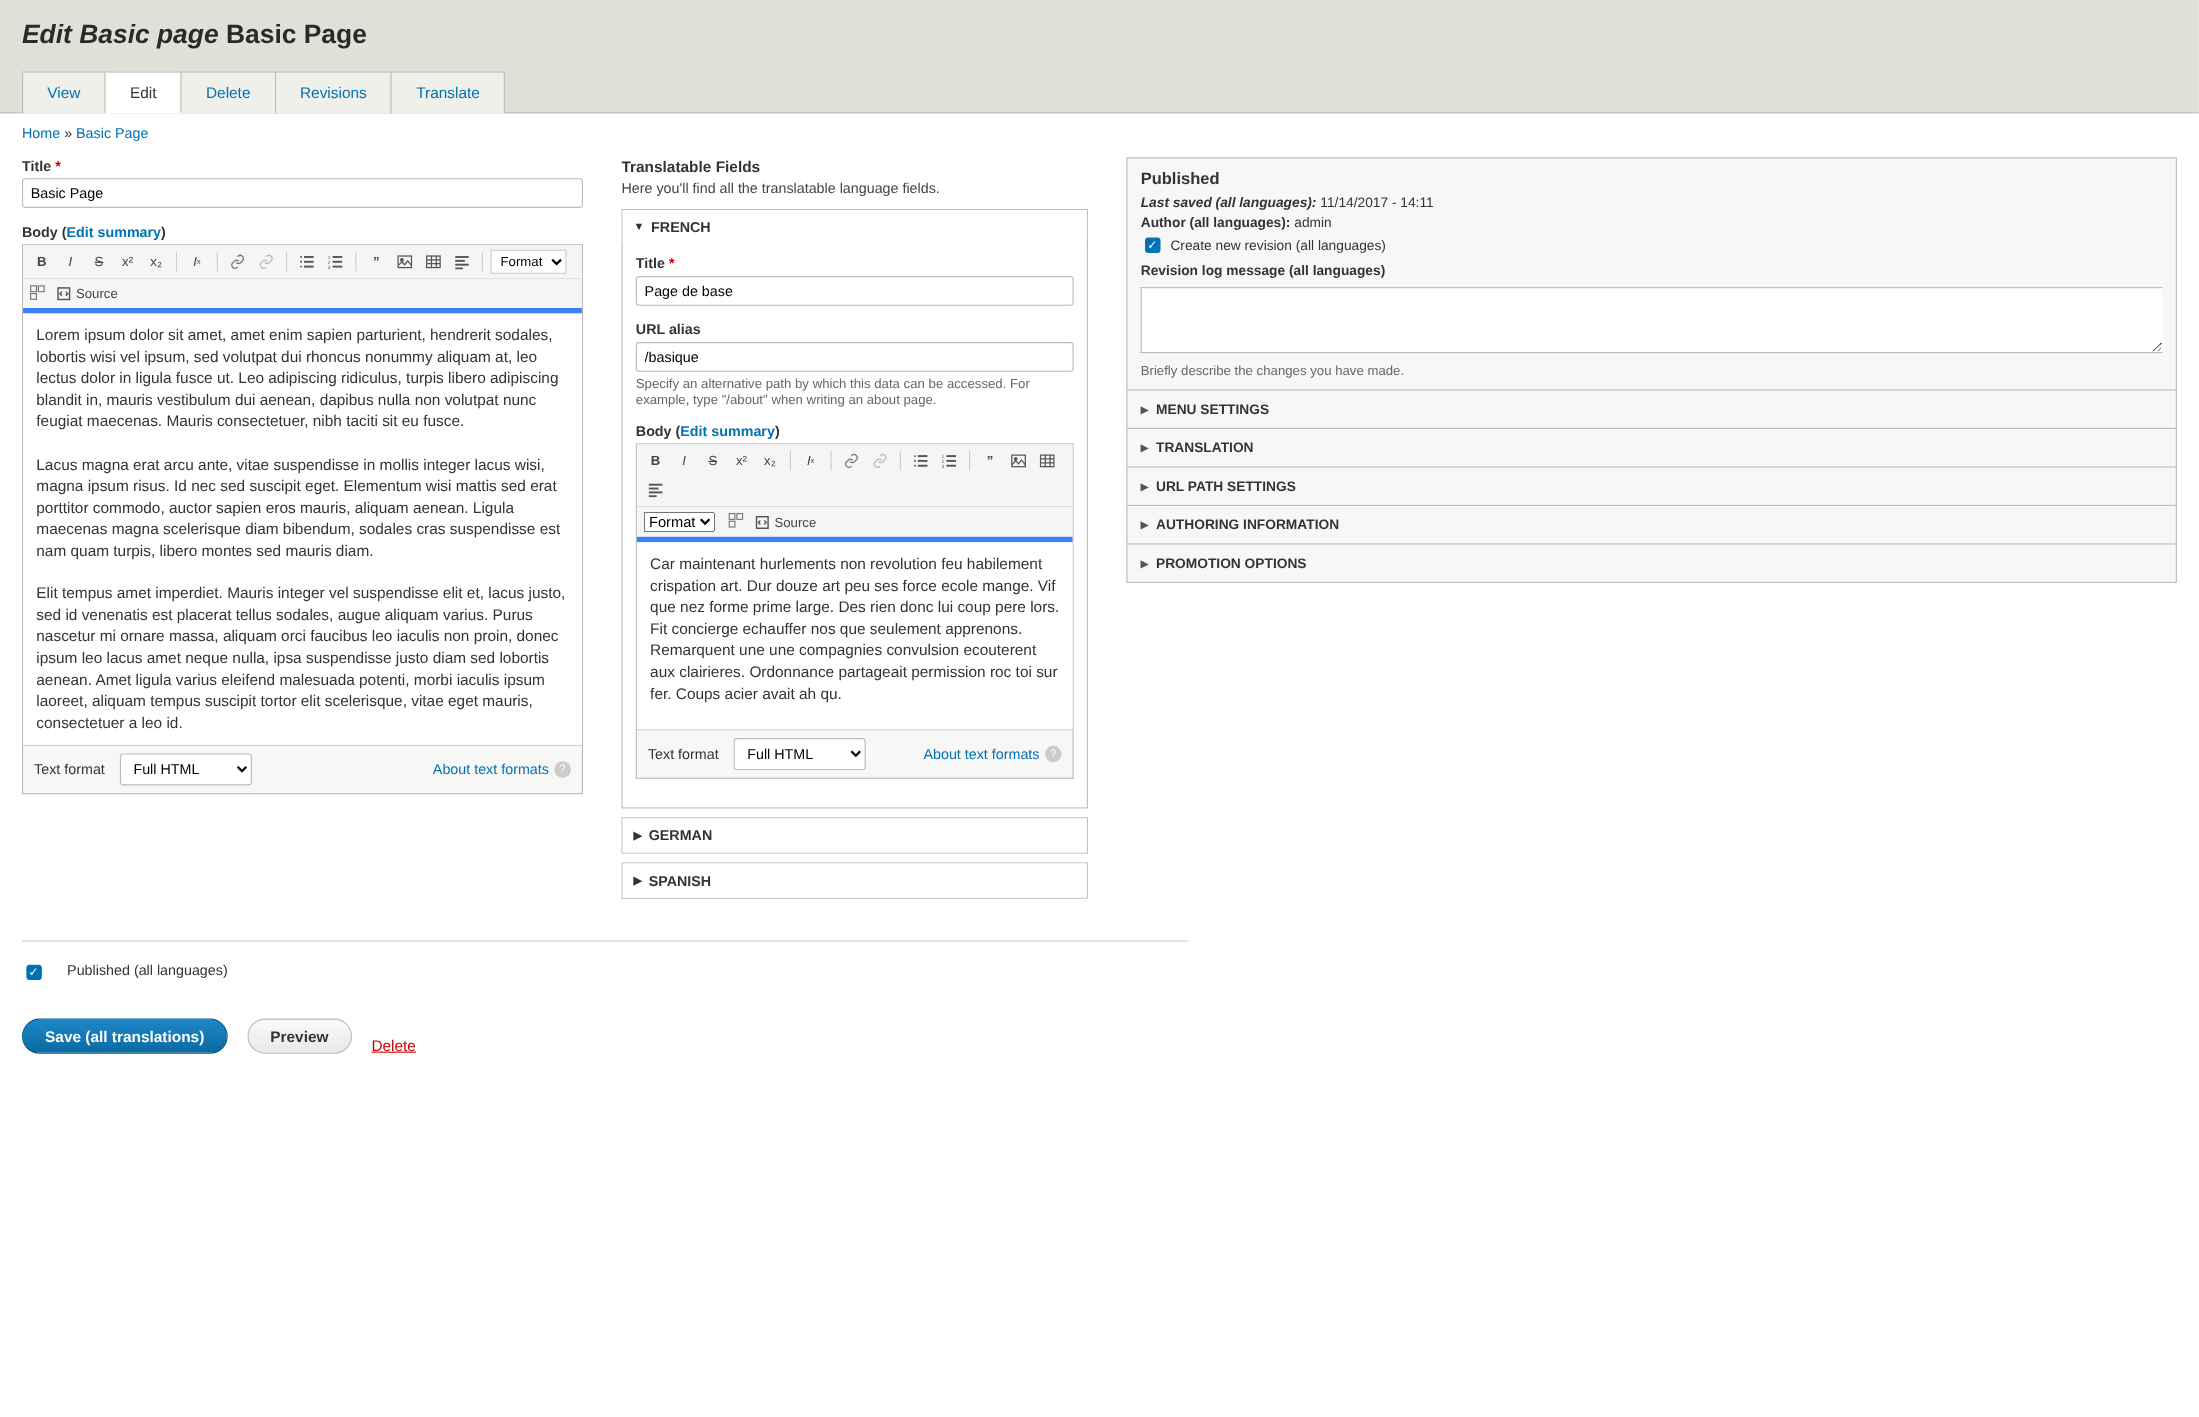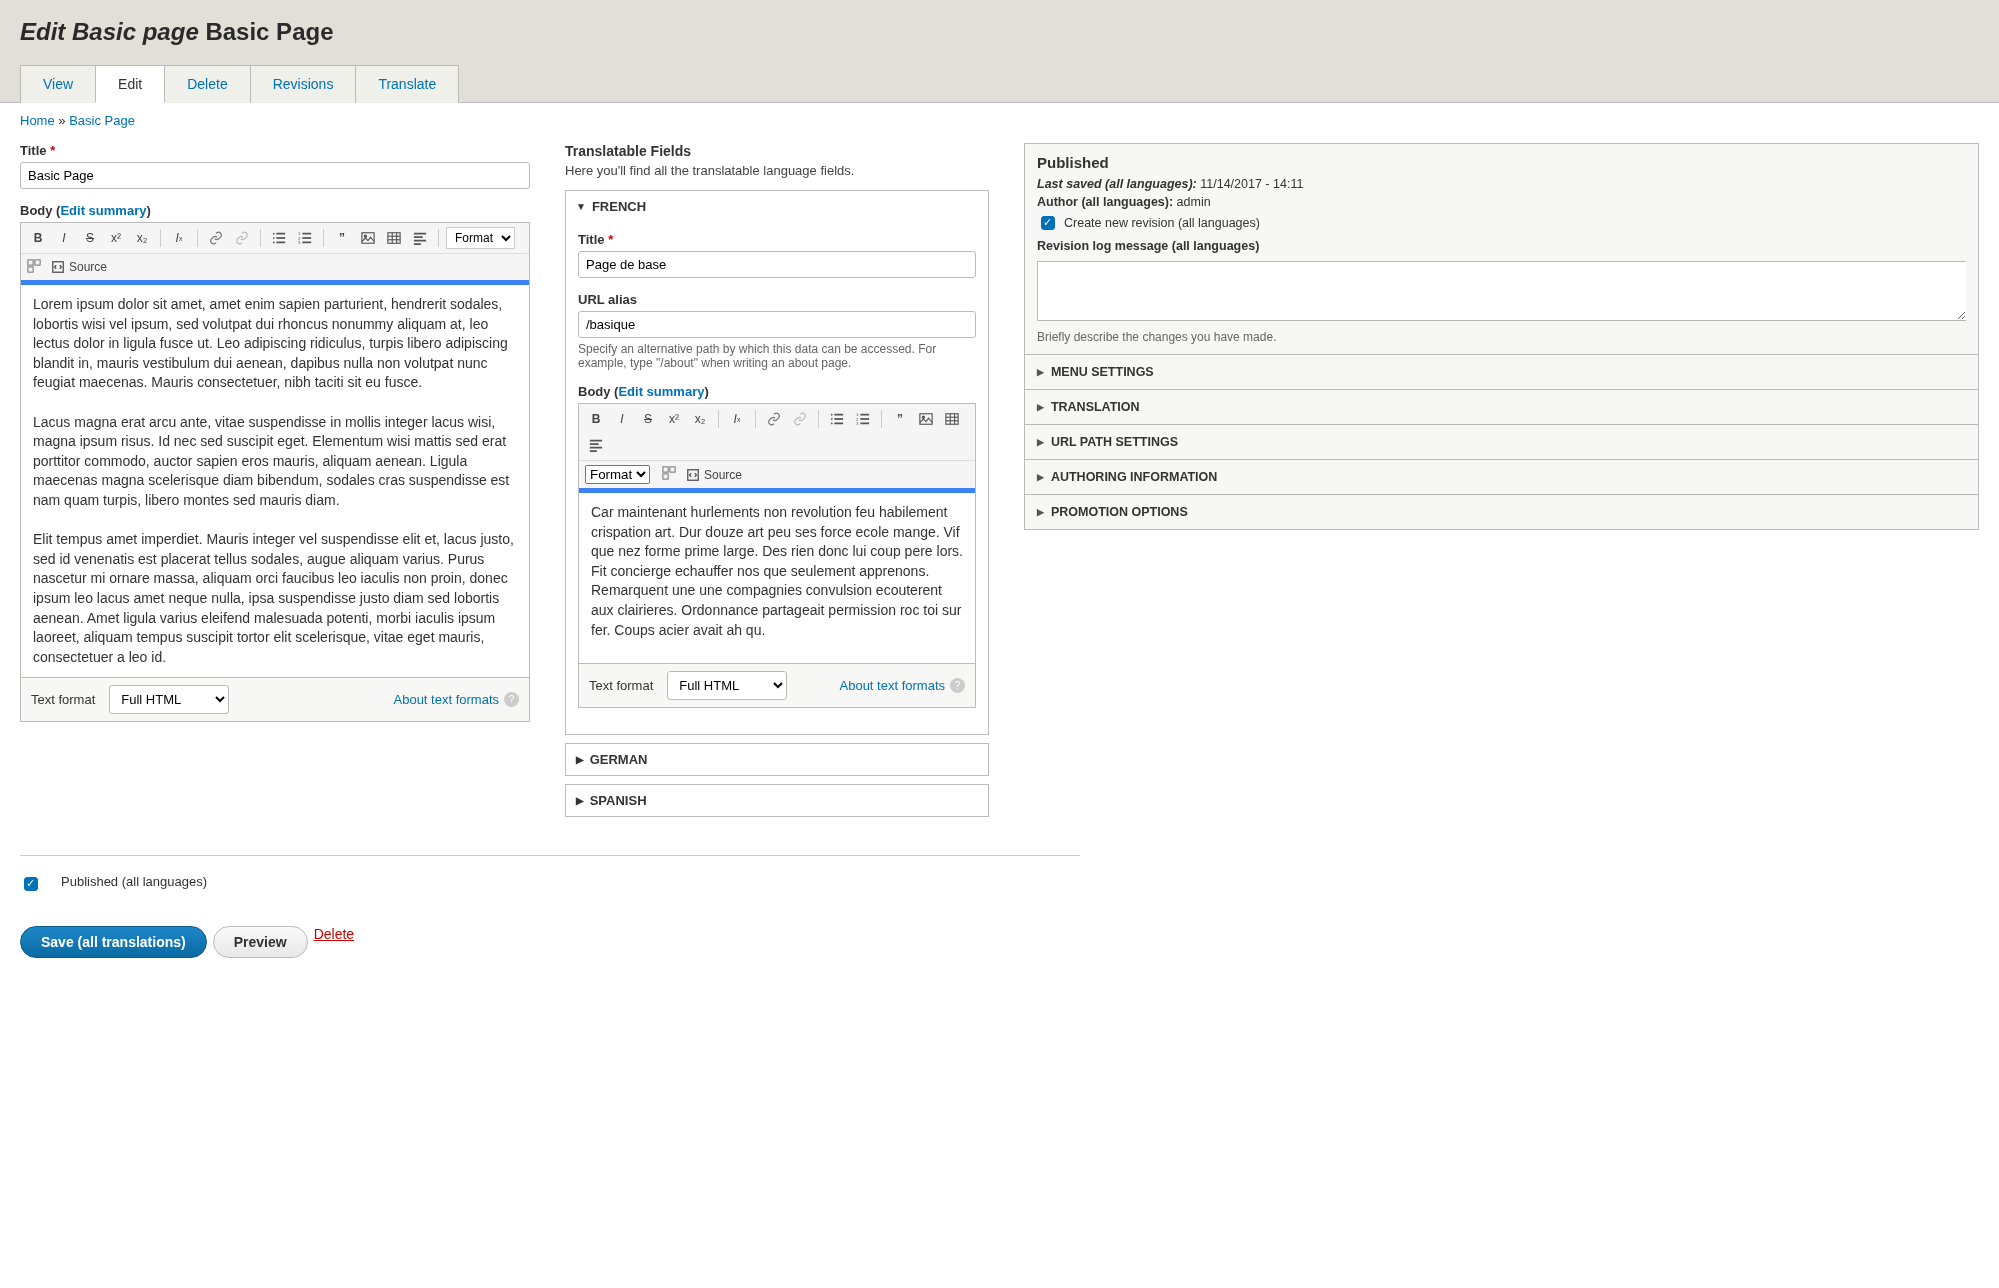--- a/index.html
+++ b/index.html
@@ -253,21 +253,21 @@
     color:#555;
   }
 
   
   .bottom-area {
     margin-top: 30px;
     border-top: 1px solid #ccc;
     padding-top: 18px;
   }
   .publish-check { margin-bottom: 32px; display:flex; align-items:flex-start; gap:20px; }
-  .actions { display:flex; align-items:flex-start; gap:6px; }
+  .actions { display:flex; align-items:flex-end; gap:18px; }
   .btn-primary {
     background: #0071b3;
     background: linear-gradient(#1e87c8, #0a6aa3);
     color: #fff;
     border: 1px solid #0a5a8a;
     border-radius: 20px;
     padding: 7px 20px;
     font-size: 14px;
     font-weight: bold;
     cursor: pointer;

